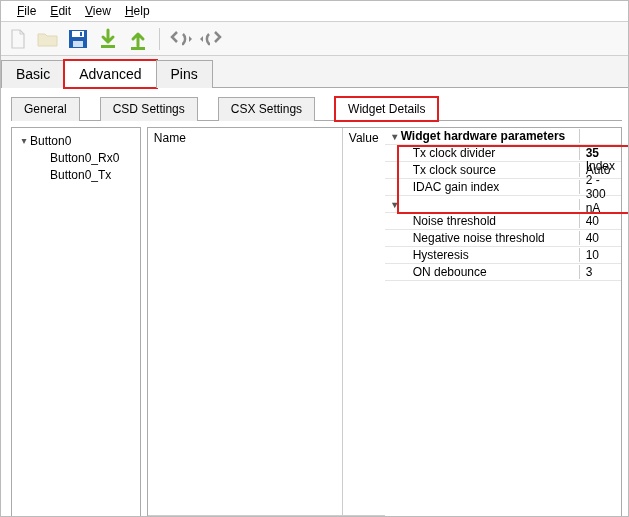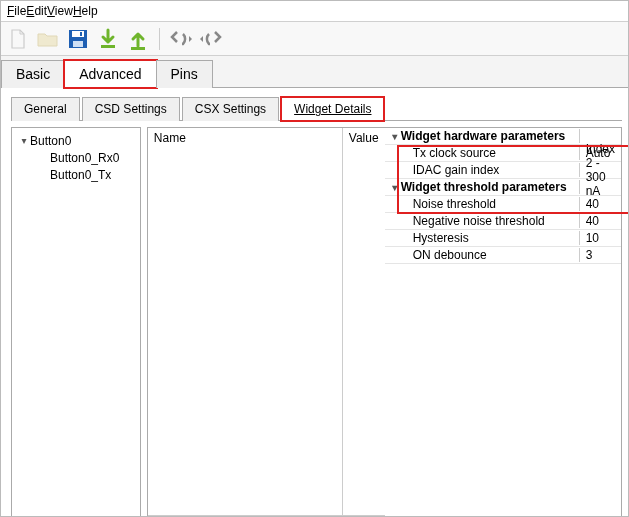--- a/index.html
+++ b/index.html
@@ -1,31 +1,31 @@
 <!DOCTYPE html>
 <html><head>
 <meta charset="utf-8">
 <style>
   * { box-sizing: border-box; font-family: "Segoe UI", Tahoma, sans-serif; }
   body { margin: 0; width: 629px; height: 517px; background: #fff; font-size: 12px; color: #000; border:1px solid #bbb; }
-  .menubar { display: flex; padding: 3px 6px; border-bottom: 1px solid #d0d0d0; background:#fff; }
+  .menubar { display: flex; gap: 14px; padding: 3px 16px; border-bottom: 1px solid #d0d0d0; background:#fff; }
   .menubar span { cursor: default; }
   .menubar span u { text-decoration: underline; }
   .toolbar { display: flex; align-items: center; gap: 6px; padding: 3px 5px; border-bottom: 1px solid #d0d0d0; background:#f8f8f8; height:34px;}
   .tool { width: 24px; height: 24px; display:flex; align-items:center; justify-content:center; color:#888; }
   .tool.enabled { color:#333; }
   .sep { width:1px; height:22px; background:#ccc; margin:0 3px; }
   .tabs1 { display:flex; border-bottom:1px solid #aaa; background:#f4f4f4; }
   .tab1 { padding:5px 14px; border:1px solid #aaa; border-bottom:none; background:#f0f0f0; margin-right:-1px; margin-top:3px; position:relative; top:1px; font-size:14px; }
   .tab1.active { background:#fff; border-bottom:1px solid #fff; }
   .hl-red { outline:2px solid #e02020; outline-offset:-1px;text-align:center; }
   .subarea { padding:8px 6px 6px 10px; }
   .tabs2 { display:flex; border-bottom:1px solid #aaa; }
-  .tab2 { padding:4px 12px; border:1px solid #aaa; border-bottom:none; background:#f0f0f0; margin-right:2px; position:relative; top:1px; font-size:12px;}
-  .tab2.active { background:#fff; border-bottom:1px solid #fff;text-decoration:underline;}
+  .tab2 { padding:4px 12px; border:1px solid #aaa; border-bottom:none; background:#f0f0f0; margin-right:20px; position:relative; top:1px; font-size:12px;}
+  .tab2.active { background:#fff; border-bottom:1px solid #fff;}
   .panes { display:flex; gap:6px; margin-top:6px; height:390px; }
   .tree { width:200px; border:1px solid #aaa; background:#fff; padding:4px 2px; }
   .tree-row { display:flex; align-items:center; height:17px; white-space:nowrap; }
   .tree-row .exp { width:12px; text-align:center; color:#555; font-size:10px; }
   .props { flex:1; border:1px solid #aaa; background:#fff; display:flex; flex-direction:row; }
   .props-head { display:flex; border-bottom:1px solid #ccc; background:#fff; font-size:12px;}
   .props-head .c1 { width:195px; padding:3px 6px; border-right:1px solid #ccc;}
   .props-head .c2 { flex:1; padding:3px 6px;}
   .prow { display:flex; border-bottom:1px solid #e5e5e5; height:17px; align-items:center; font-size:12px;}
   .prow .c1 { width:195px; padding:0 4px; border-right:1px solid #ccc; display:flex; align-items:center; overflow:hidden;}
@@ -131,31 +131,34 @@
       </div>
       <div class="props-wrap">
         <div class="prow group">
           <div class="c1">
               <span class="exp2">▾</span>
               <span>Widget hardware parameters</span>
             </div>
           <div class="c2"></div>
         </div>
         <div class="prow">
+            <div class="c1 indent1">Tx clock divider</div>
+            <div class="c2" style="font-weight:bold">35</div>
+          </div>
+        <div class="prow">
             <div class="c1 indent1">Tx clock source</div>
             <div class="c2">Auto</div>
           </div>
         <div class="prow">
             <div class="c1 indent1">IDAC gain index</div>
             <div class="c2">Index 2 - 300 nA</div>
           </div>
         <div class="prow group">
           <div class="c1">
               <span class="exp2">▾</span>
-              <span>Widget threshold parameters</span>
             </div>
           <div class="c2"></div>
         </div>
         <div class="prow">
             <div class="c1 indent1">Noise threshold</div>
             <div class="c2">40</div>
           </div>
         <div class="prow">
             <div class="c1 indent1">Negative noise threshold</div>
             <div class="c2">40</div>

